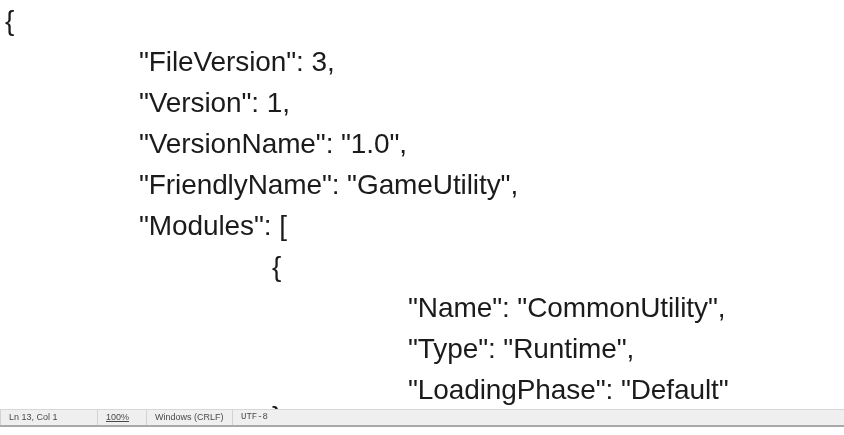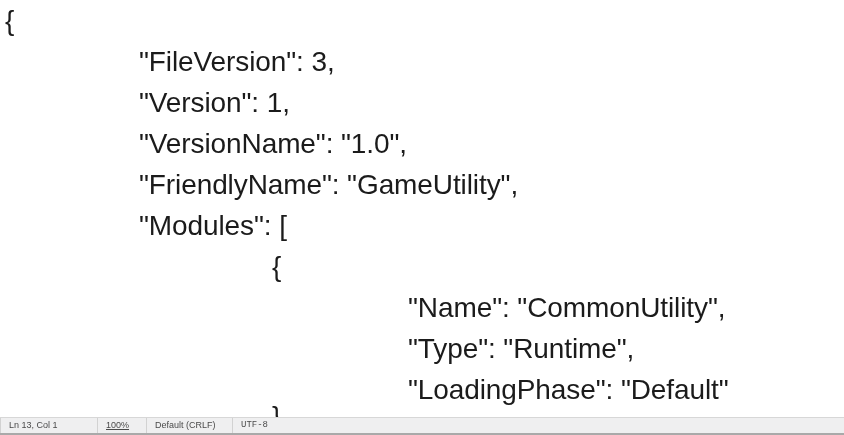--- a/index.html
+++ b/index.html
@@ -50,21 +50,21 @@
   
   .ind0 { padding-left: 5px; }
   .ind1 { padding-left: 139px; }
   .ind2 { padding-left: 272px; }
   .ind3 { padding-left: 408px; }
 
   
   #status-bar {
     position: absolute;
     left: 0;
-    bottom: 0;
+    bottom: 8px;
     width: 844px;
     height: 18px;
     background: #efeff0;
     border-top: 1px solid #d7d7d7;
     border-bottom: 2px solid #a9a9a9;
     box-sizing: border-box;
     display: flex;
     align-items: flex-end;
     font-family: "Liberation Sans", sans-serif;
     font-size: 9px;
@@ -107,17 +107,17 @@
     <div class="code-line ind3" style="top:287px">"Name": "CommonUtility",</div>
     <div class="code-line ind3" style="top:328px">"Type": "Runtime",</div>
     <div class="code-line ind3" style="top:369px">"LoadingPhase": "Default"</div>
     <div class="code-line ind2" style="top:396px">}</div>
   </div>
 
   <div id="status-bar">
     <div class="sb-spacer sb-fill"></div>
     <div class="sb-cell sb-w-doc">Ln 13, Col 1</div>
     <div class="sb-cell sb-w-zoom">100%</div>
-    <div class="sb-cell sb-w-eol">Default (CRLF)</div>
+    <div class="sb-cell sb-w-eol">Windows (CRLF)</div>
     <div class="sb-cell sb-w-enc">UTF-8</div>
   </div>
 
 </div>
 
 </body></html>

